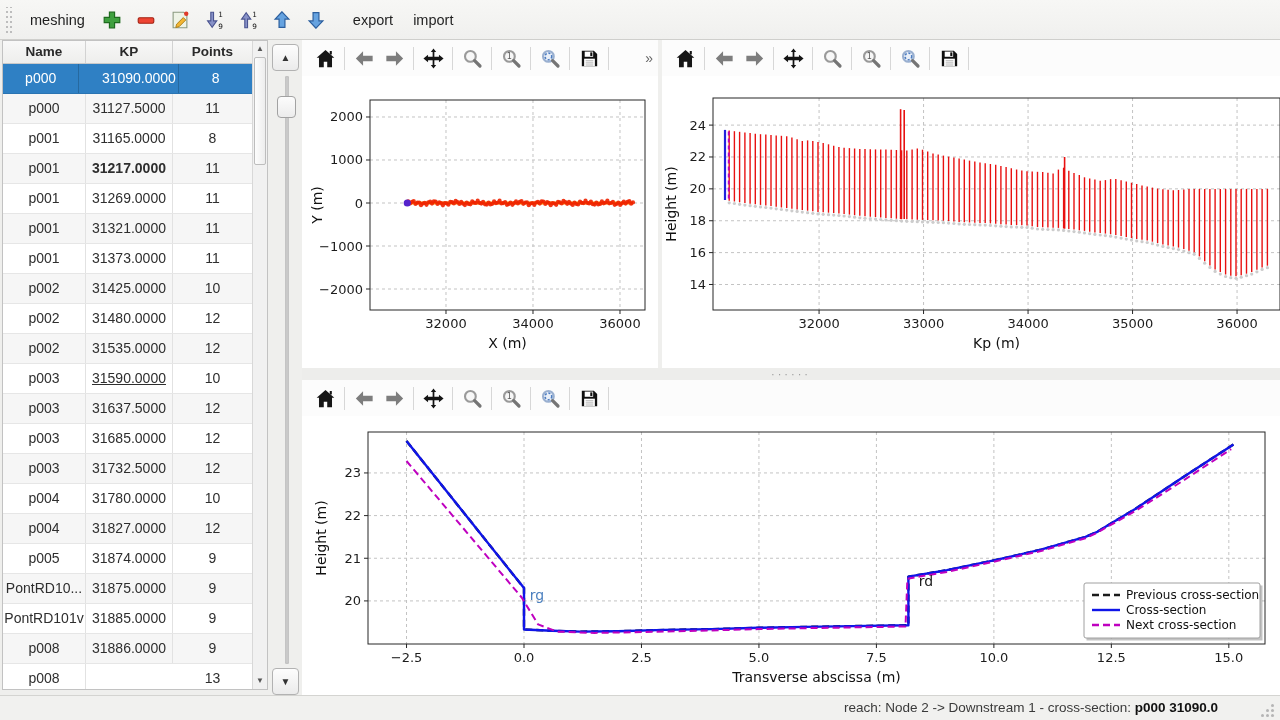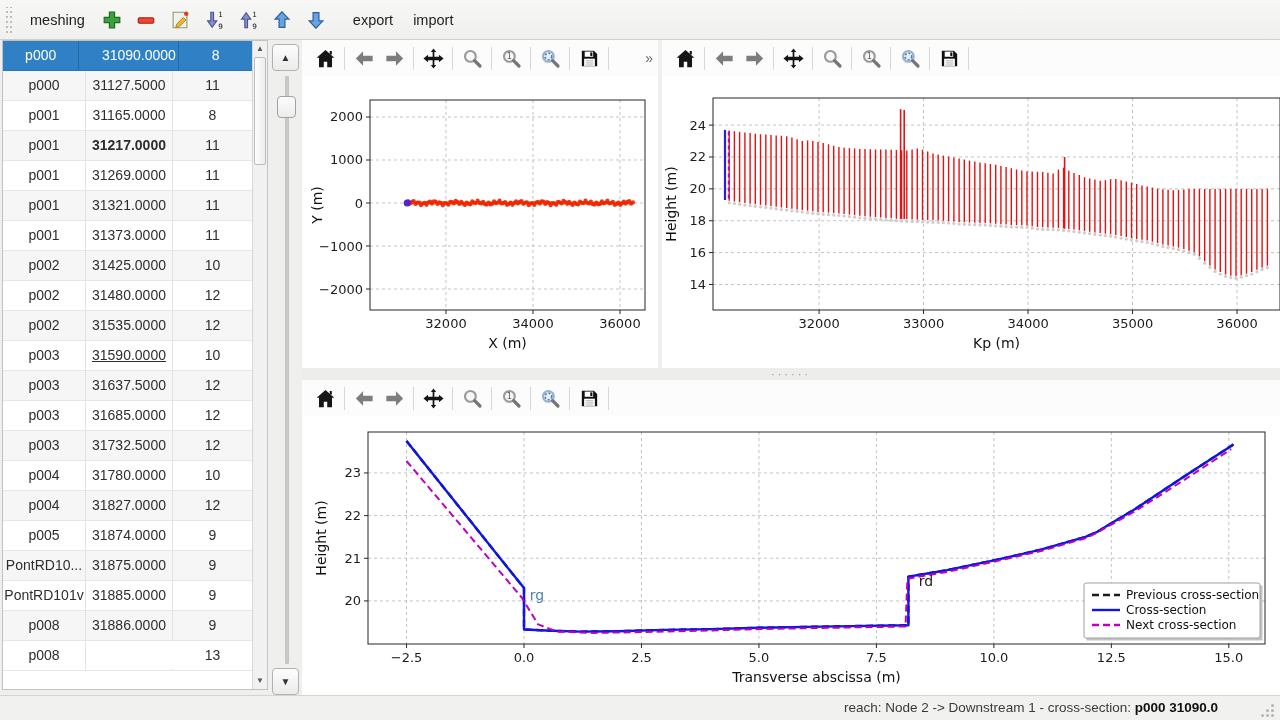--- a/index.html
+++ b/index.html
@@ -125,20 +125,25 @@
             <path d="M12 21 4.5 13h4.3V4h6.4v9h4.3z" fill="#66a3e0" stroke="#2c5f9e" stroke-width="1.3"></path>
           </svg>
         </span>
       </span>
     <div class="tb-label" style="margin-left:10px">export</div>
     <div class="tb-label">import</div>
   </div>
 
   <div class="table-widget">
     <div class="tbl-cells">
+      <div class="tbl-header" id="tbl-header">
+          <div class="hcell" style="width: 83px;">Name</div>
+          <div class="hcell" style="width: 87px;">KP</div>
+          <div class="hcell" style="width: 80px;">Points</div>
+        </div>
       <div id="tbl-body">
           <div class="tbl-row selected">
             <div class="cell" style="width: 83px;">p000</div>
             <div class="cell" style="width: 87px; margin-left: 20px;">31090.0000</div>
             <div class="cell" style="width: 80px;">8</div>
           </div>
           <div class="tbl-row alt">
             <div class="cell" style="width: 83px;">p000</div>
             <div class="cell" style="width: 87px;">31127.5000</div>
             <div class="cell" style="width: 80px;">11</div>

